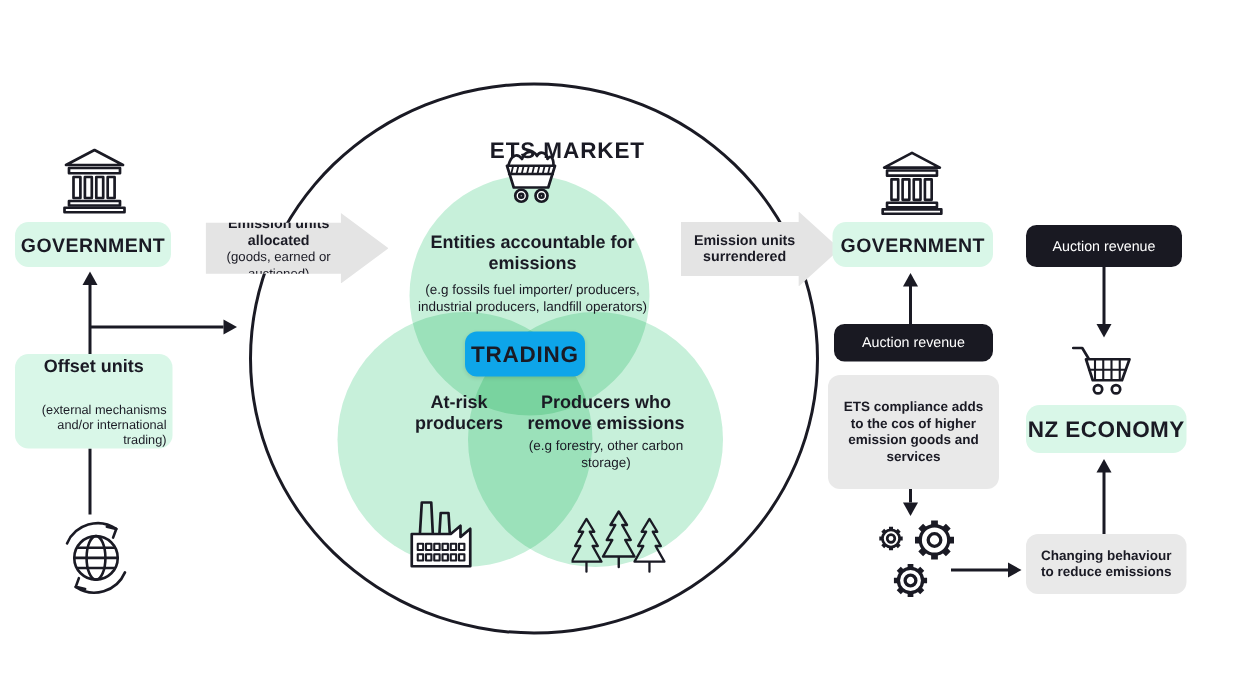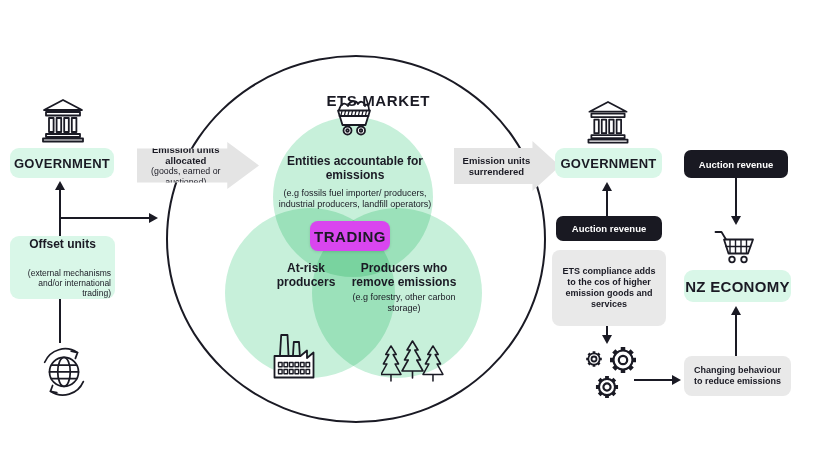--- a/index.html
+++ b/index.html
@@ -11,38 +11,38 @@
   
   .big-circle{border:2.3px solid #1a1a24;border-radius:50%;background:#fff;z-index:1;}
   
   .venn{border-radius:50%;background:#c7f0da;mix-blend-mode:multiply;z-index:2;}
   
   .mint{background:#d9f7e8;border-radius:9px;display:flex;align-items:center;justify-content:center;text-align:center;z-index:4;}
   .mint.big{font-weight:bold;font-size:13px;letter-spacing:.3px;}
   
   .gray{background:#e9e9e9;border-radius:8px;display:flex;align-items:center;justify-content:center;text-align:center;z-index:4;font-weight:bold;font-size:9px;line-height:1.25;padding:4px 7px;box-sizing:border-box;}
   
-  .dark{background:#191922;color:#fff;border-radius:7px;display:flex;align-items:center;justify-content:center;text-align:center;z-index:4;font-weight:bold;font-size:9.5px;}
+  .dark{background:#191922;color:#fff;border-radius:7px;display:flex;align-items:center;justify-content:center;text-align:center;z-index:4;font-weight:normal;font-size:9.5px;}
   
   .flow-arrow{background:#e4e4e4;z-index:3;display:flex;flex-direction:column;align-items:center;justify-content:center;text-align:center;
     clip-path:polygon(0% 14%,74% 14%,74% 0%,100% 50%,74% 100%,74% 86%,0% 86%);}
   .flow-arrow .inner{width:78%;margin-right:20%;}
   .fa-title{font-weight:bold;font-size:9.5px;line-height:1.2;}
   .fa-sub{font-size:8.8px;line-height:1.2;}
   
   .vline{width:2px;background:#1a1a24;z-index:2;}
   .hline{height:2px;background:#1a1a24;z-index:2;}
   .ah-up{width:0;height:0;border-left:5px solid transparent;border-right:5px solid transparent;border-bottom:9px solid #1a1a24;z-index:2;}
   .ah-down{width:0;height:0;border-left:5px solid transparent;border-right:5px solid transparent;border-top:9px solid #1a1a24;z-index:2;}
   .ah-right{width:0;height:0;border-top:5px solid transparent;border-bottom:5px solid transparent;border-left:9px solid #1a1a24;z-index:2;}
   
   .v-title{font-weight:bold;font-size:12px;line-height:1.15;text-align:center;z-index:4;}
   .v-sub{font-size:9px;line-height:1.2;text-align:center;z-index:4;}
   .ets-title{font-weight:bold;font-size:15px;letter-spacing:.6px;text-align:right;z-index:4;margin-top:20px;}
-  .trading{background:#d946ef;border-radius:8px;display:flex;align-items:center;justify-content:center;font-weight:bold;font-size:15px;letter-spacing:.5px;z-index:4;box-shadow:0 1px 3px rgba(0,0,0,.12);}
+  .trading{background:#0ea5e9;border-radius:8px;display:flex;align-items:center;justify-content:center;font-weight:bold;font-size:15px;letter-spacing:.5px;z-index:4;box-shadow:0 1px 3px rgba(0,0,0,.12);}
   .icon{z-index:4;}
   svg{display:block;}
   .stroke{fill:none;stroke:#1a1a24;stroke-width:1.8;stroke-linejoin:round;stroke-linecap:round;}
   .strokeW{fill:#fff;stroke:#1a1a24;stroke-width:1.8;stroke-linejoin:round;}
 </style>
 </head>
 <body>
 
 <div id="stage">
 

